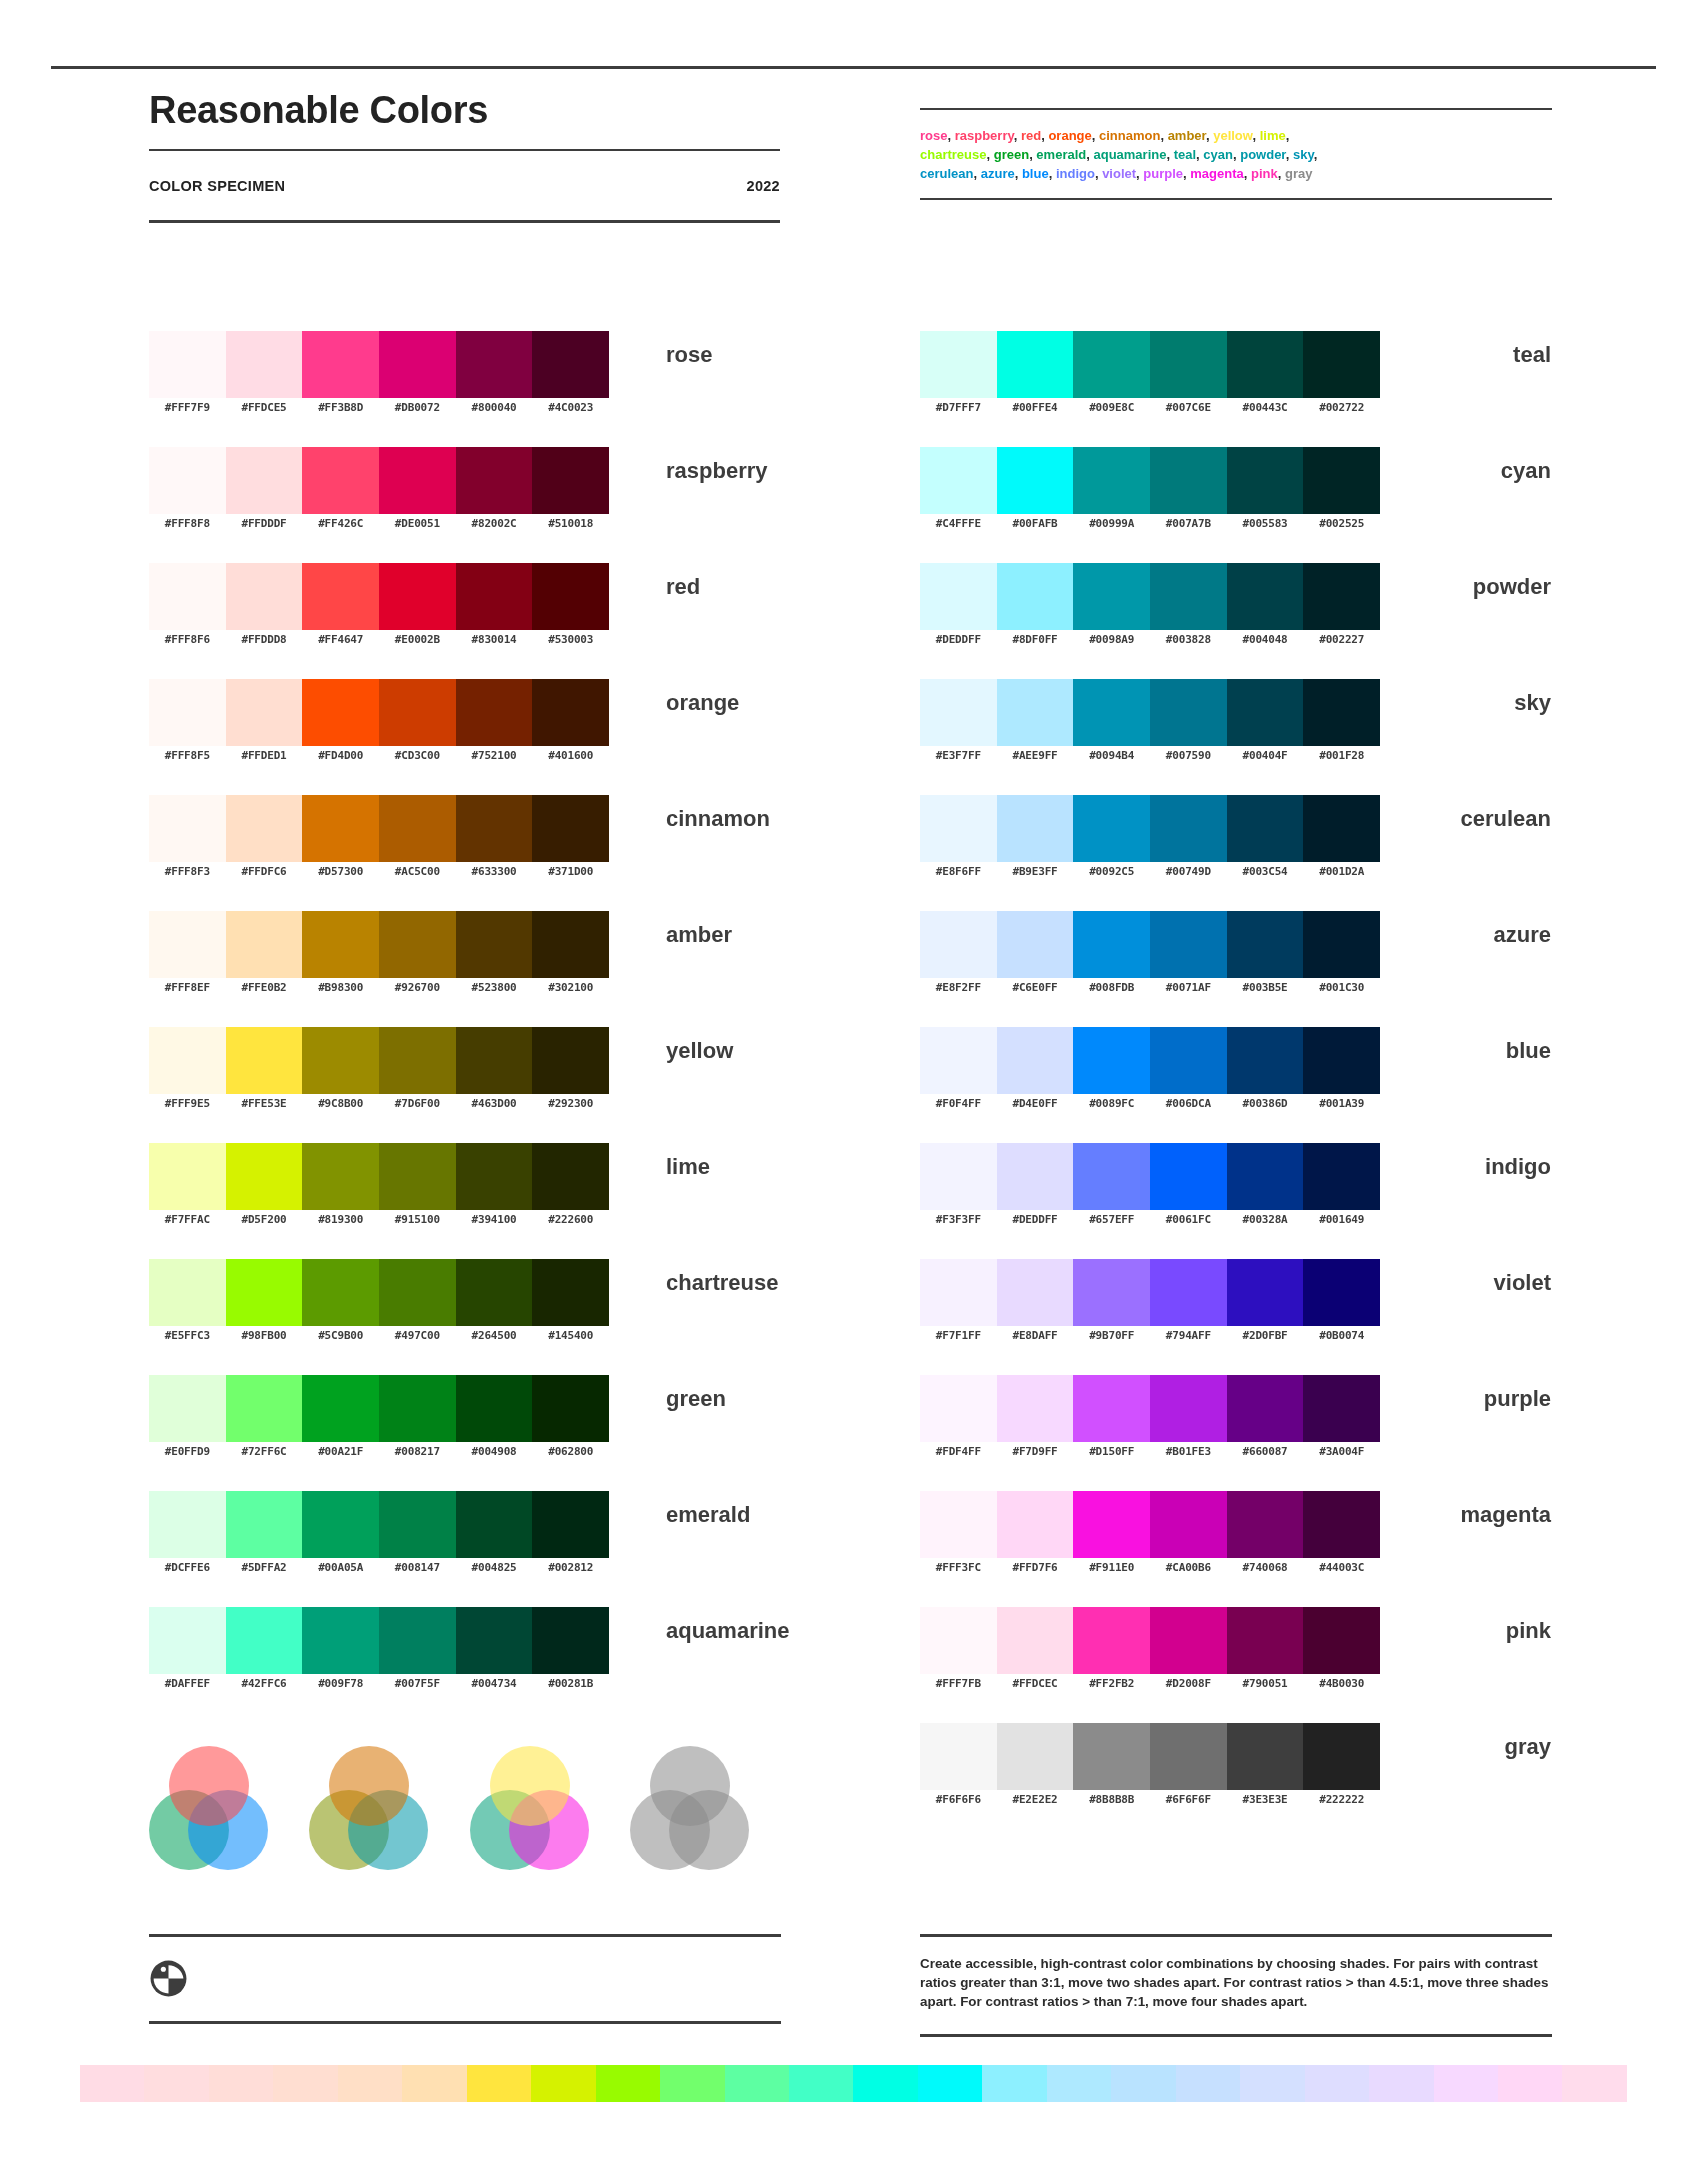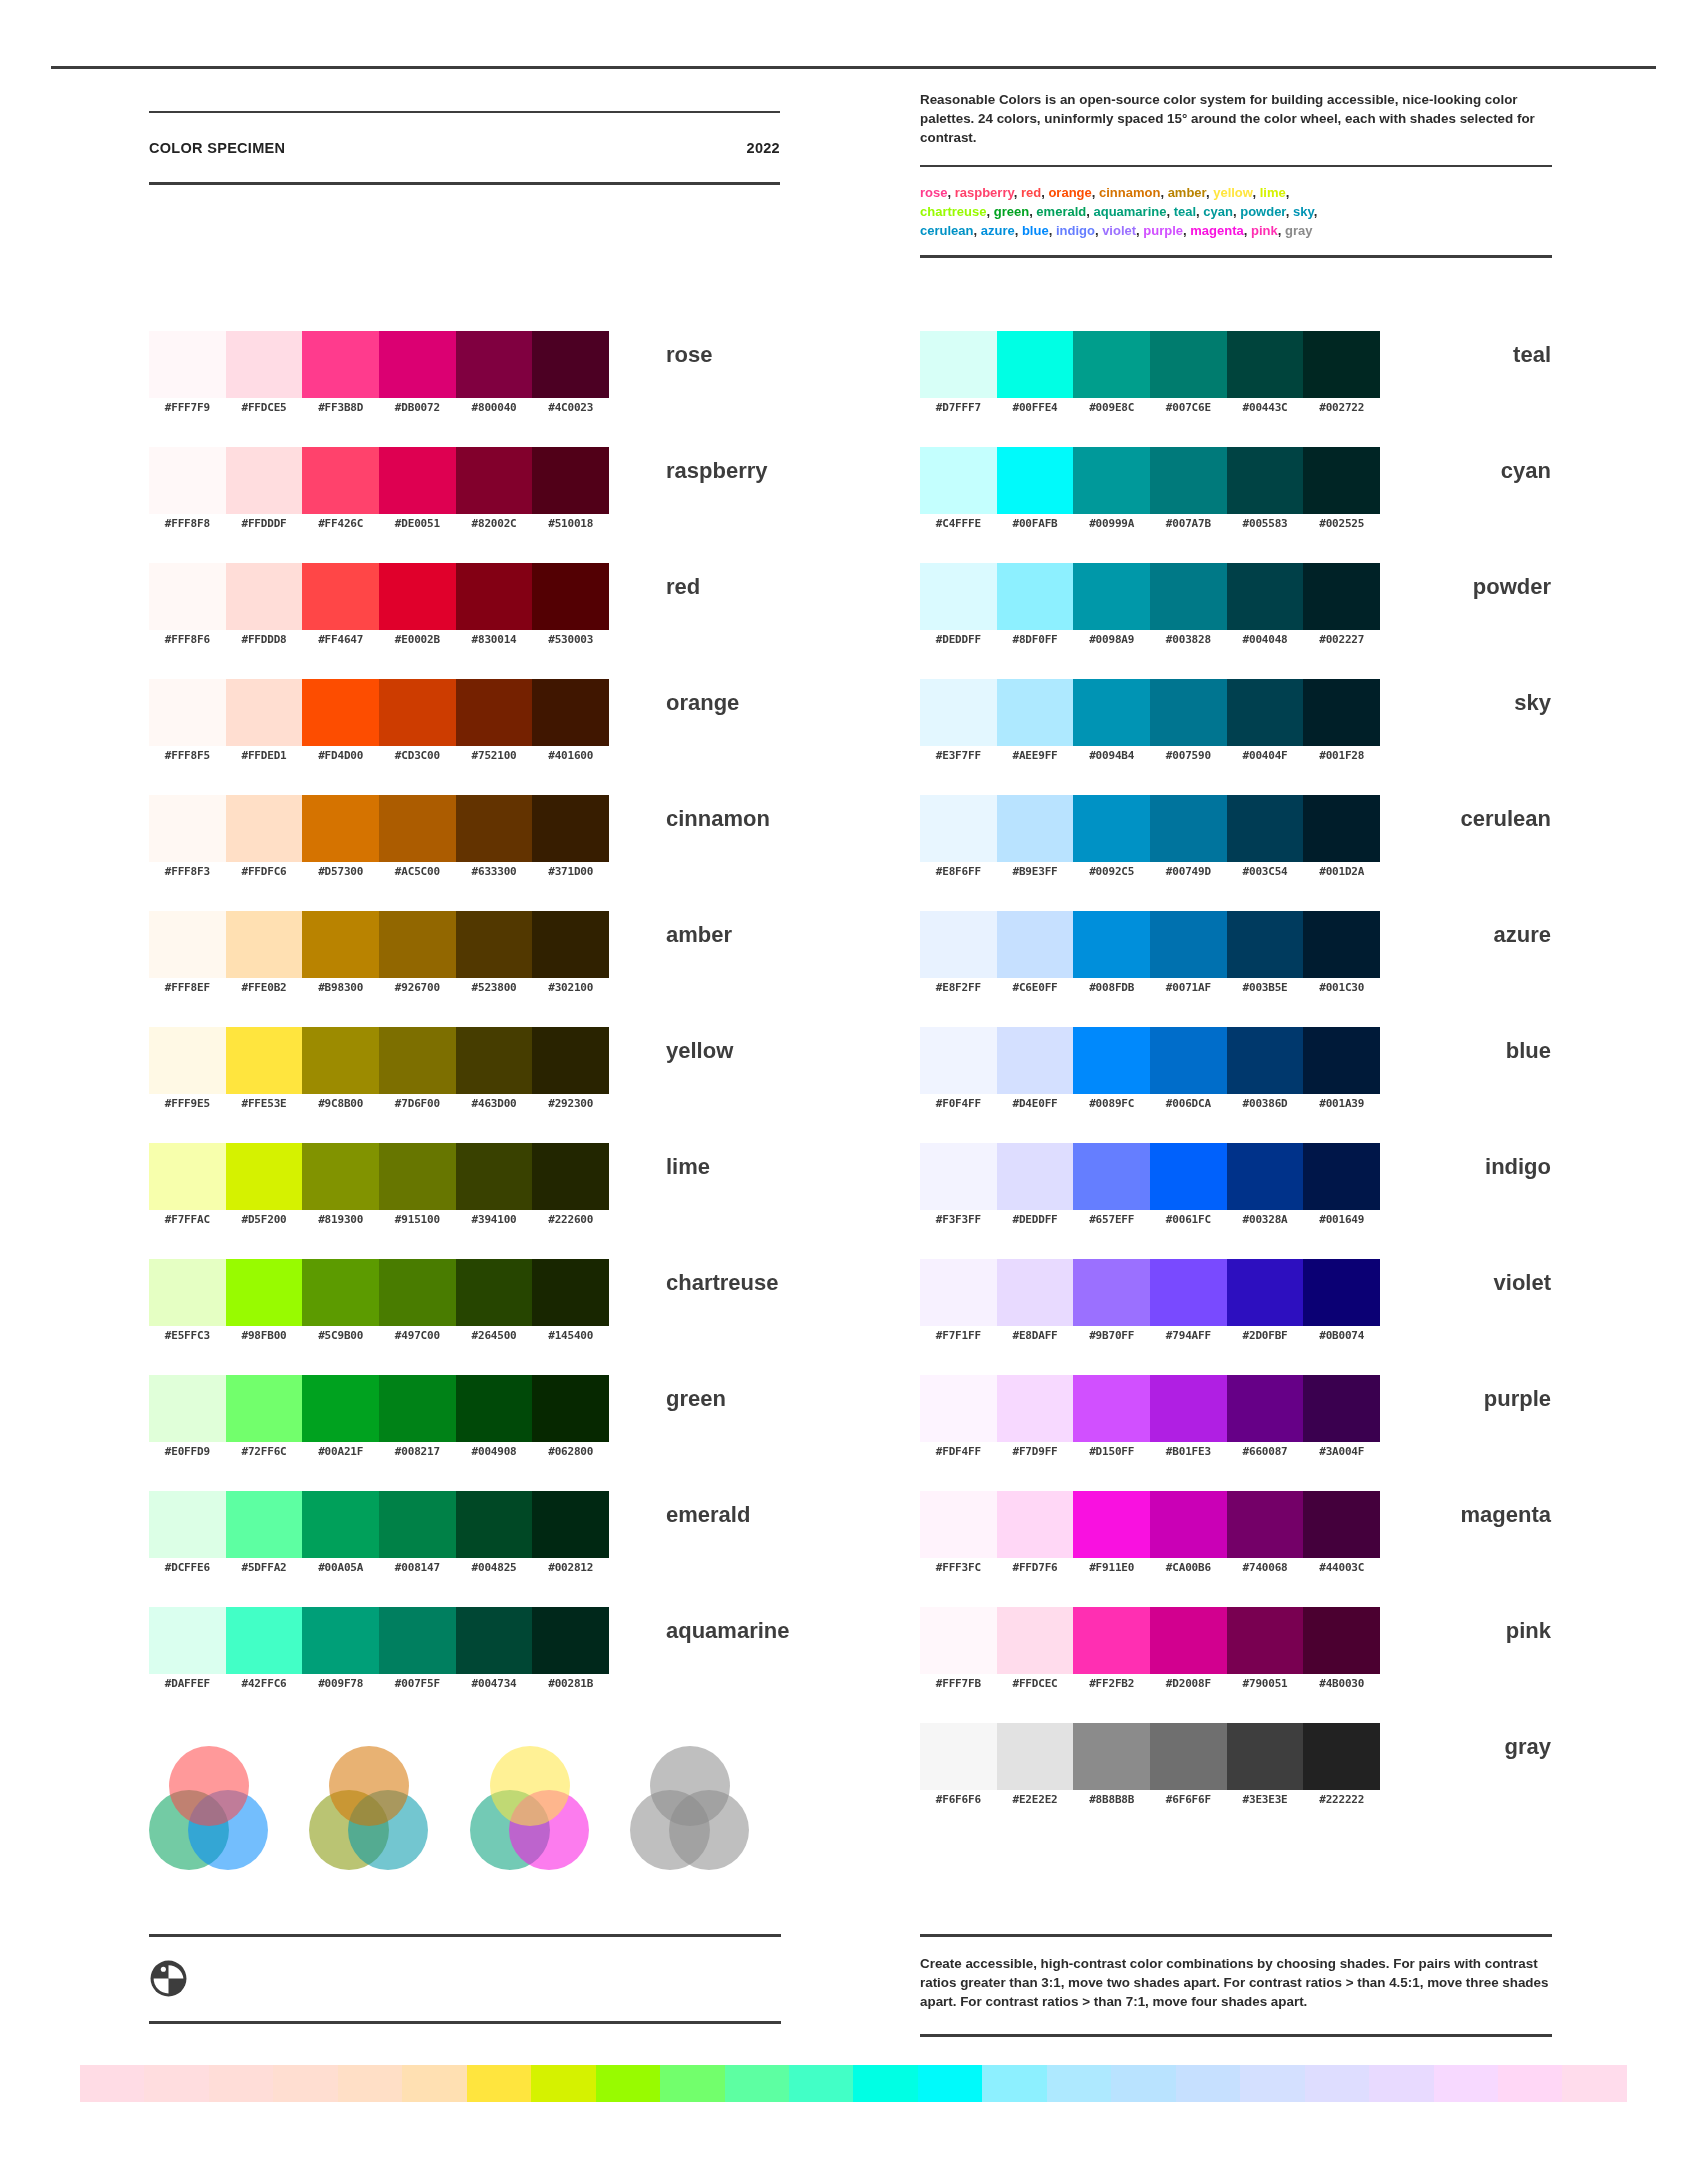--- a/index.html
+++ b/index.html
@@ -228,30 +228,30 @@
 </style>
 </head>
 <body>
 
 <div class="page">
 
   <div class="header">
     <div class="header-rule-top"></div>
 
     <div class="hdr-left">
+      <h1 class="poster-title">Reasonable Colors</h1>
       <div class="rule rule-a"></div>
       <div class="hdr-meta">
         <span>COLOR SPECIMEN</span>
         <span>2022</span>
       </div>
       <div class="rule rule-b"></div>
     </div>
 
     <div class="hdr-right">
-      <p class="hdr-desc">Reasonable Colors is an open-source color system for building accessible, nice-looking color palettes. 24 colors, uninformly spaced 15° around the color wheel, each with shades selected for contrast.</p>
       <div class="rule rule-c"></div>
       <div class="hdr-names"><span style="color: rgb(255, 59, 141);">rose</span><span class="sep">, </span><span style="color: rgb(255, 66, 108);">raspberry</span><span class="sep">, </span><span style="color: rgb(255, 70, 71);">red</span><span class="sep">, </span><span style="color: rgb(253, 77, 0);">orange</span><span class="sep">, </span><span style="color: rgb(213, 115, 0);">cinnamon</span><span class="sep">, </span><span style="color: rgb(185, 131, 0);">amber</span><span class="sep">, </span><span style="color: rgb(255, 229, 62);">yellow</span><span class="sep">, </span><span style="color: rgb(213, 242, 0);">lime</span><span class="sep">, </span><br><span style="color: rgb(152, 251, 0);">chartreuse</span><span class="sep">, </span><span style="color: rgb(0, 162, 31);">green</span><span class="sep">, </span><span style="color: rgb(0, 160, 90);">emerald</span><span class="sep">, </span><span style="color: rgb(0, 159, 120);">aquamarine</span><span class="sep">, </span><span style="color: rgb(0, 158, 140);">teal</span><span class="sep">, </span><span style="color: rgb(0, 153, 154);">cyan</span><span class="sep">, </span><span style="color: rgb(0, 152, 169);">powder</span><span class="sep">, </span><span style="color: rgb(0, 148, 180);">sky</span><span class="sep">, </span><br><span style="color: rgb(0, 146, 197);">cerulean</span><span class="sep">, </span><span style="color: rgb(0, 143, 219);">azure</span><span class="sep">, </span><span style="color: rgb(0, 137, 252);">blue</span><span class="sep">, </span><span style="color: rgb(101, 126, 255);">indigo</span><span class="sep">, </span><span style="color: rgb(155, 112, 255);">violet</span><span class="sep">, </span><span style="color: rgb(209, 80, 255);">purple</span><span class="sep">, </span><span style="color: rgb(249, 17, 224);">magenta</span><span class="sep">, </span><span style="color: rgb(255, 47, 178);">pink</span><span class="sep">, </span><span style="color: rgb(139, 139, 139);">gray</span></div>
       <div class="rule rule-d"></div>
     </div>
   </div>
 
   <div class="palettes">
     <div class="pal-col left" id="col-left">
         <div class="pal-row">
           <div class="swatch-strip">

